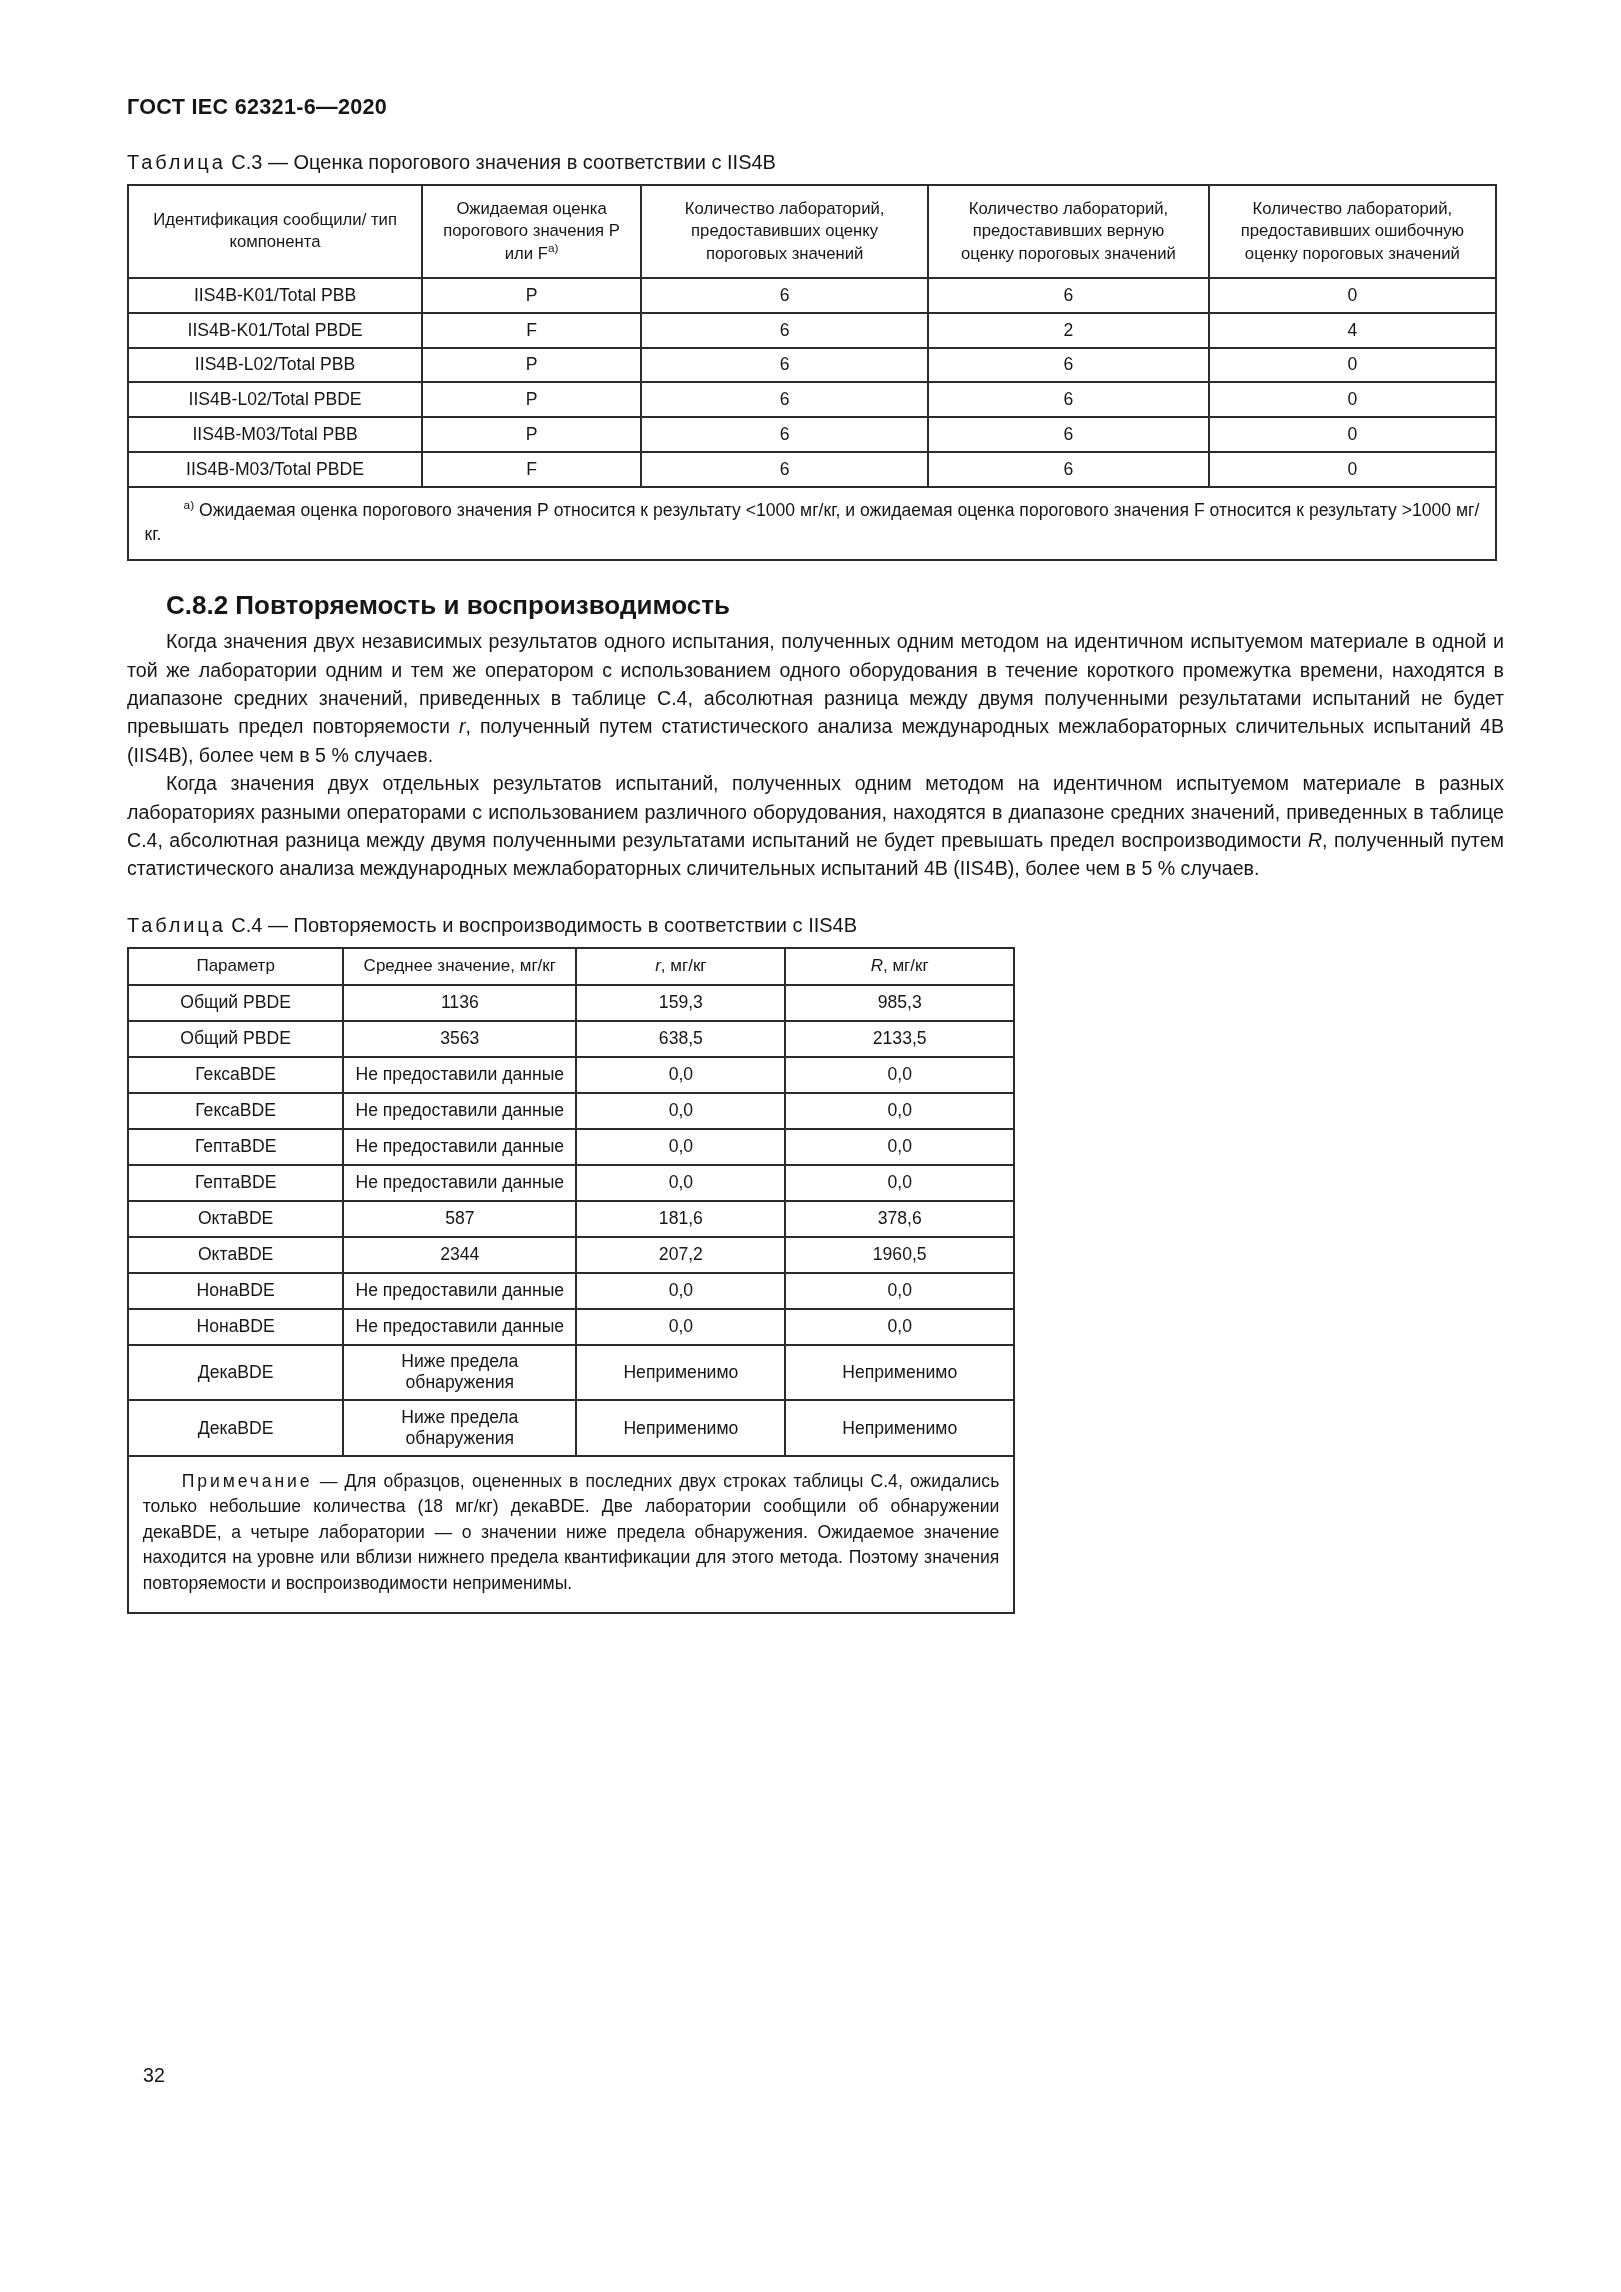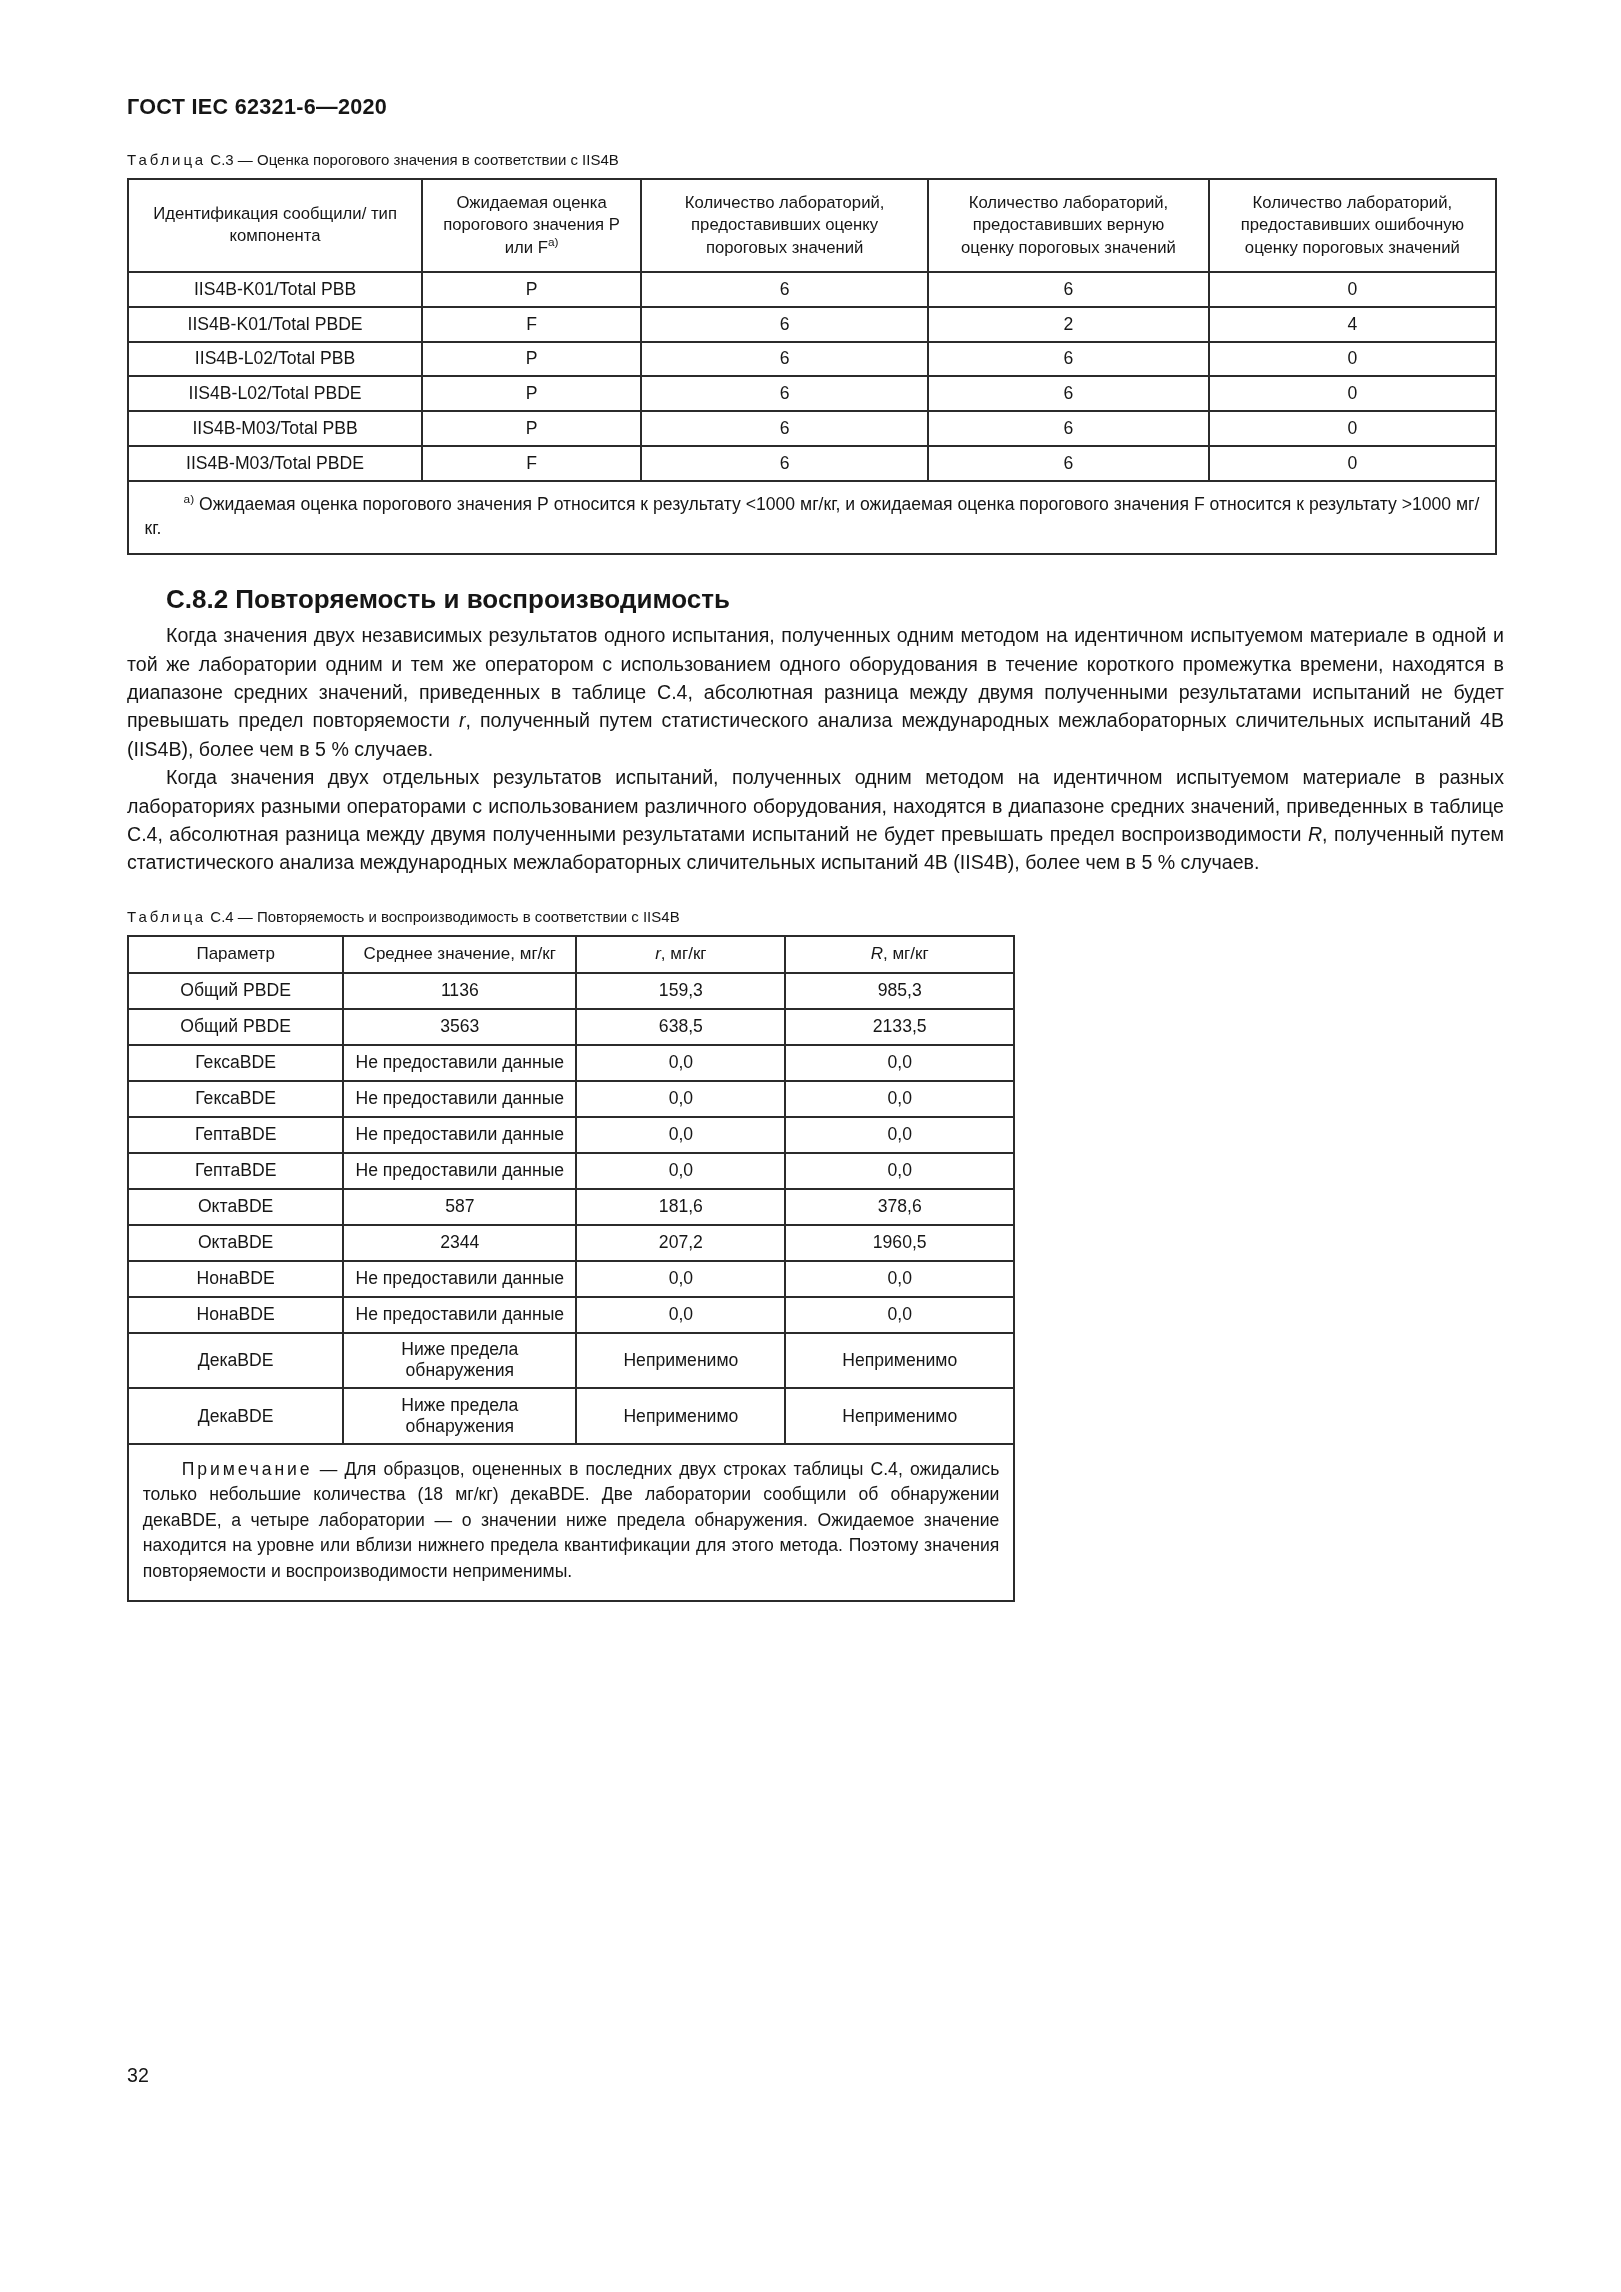--- a/index.html
+++ b/index.html
@@ -5,21 +5,21 @@
   * { margin:0; padding:0; box-sizing:border-box; }
   html, body { background:#ffffff; }
   .page {
     position:relative; width:1621px; height:2293px; background:#ffffff;
     font-family:"Liberation Sans","DejaVu Sans",sans-serif; color:#161616;
     overflow:hidden;
   }
   .content { padding:94px 117px 0 127px; }
   .doc-header { font-size:21.6px; font-weight:700; letter-spacing:0.3px; }
 
-  .tbl-caption { font-size:15px; margin:31px 0 9.8px; }
+  .tbl-caption { font-size:20px; margin:31px 0 9.8px; }
   .spaced-label { letter-spacing:2.9px; }
 
   .tbl { border-collapse:collapse; table-layout:fixed; }
   .tbl th, .tbl td { border:2px solid #2b2b2b; text-align:center; vertical-align:middle; }
 
   .tbl-c3 { width:1370px; }
   .tbl-c3 th { font-weight:400; font-size:16.7px; line-height:1.35; padding:11.8px 19.6px; }
   .tbl-c3 td { font-size:17.6px; padding:5.9px 7.8px; height:32px; }
 
   .fn-cell { text-align:left !important; }
@@ -30,21 +30,21 @@
   .body-para { font-size:19.6px; line-height:1.45; text-align:justify; text-indent:39px; }
   .body-para em, .tbl em { font-style:italic; }
 
   .tbl-c4 { width:888px; }
   .tbl-c4 th { font-weight:400; font-size:17px; padding:6.9px 5.9px; height:37px; }
   .tbl-c4 td { font-size:17.6px; padding:5.9px 3.9px; height:36px; }
 
   .note-cell { text-align:left !important; }
   .note-text { font-size:17.6px; line-height:1.45; text-align:justify; text-indent:39px; padding:5.9px 9.8px 9.8px; }
 
-  .page-number { position:absolute; left:127px; top:2064px; font-size:19.6px; }
+  .page-number { position:absolute; left:143px; top:2064px; font-size:19.6px; }
 </style>
 </head>
 <body>
 
 <div class="page">
   <div class="content">
 
     <div class="doc-header">ГОСТ IEC 62321-6—2020</div>
 
     <p class="tbl-caption">

